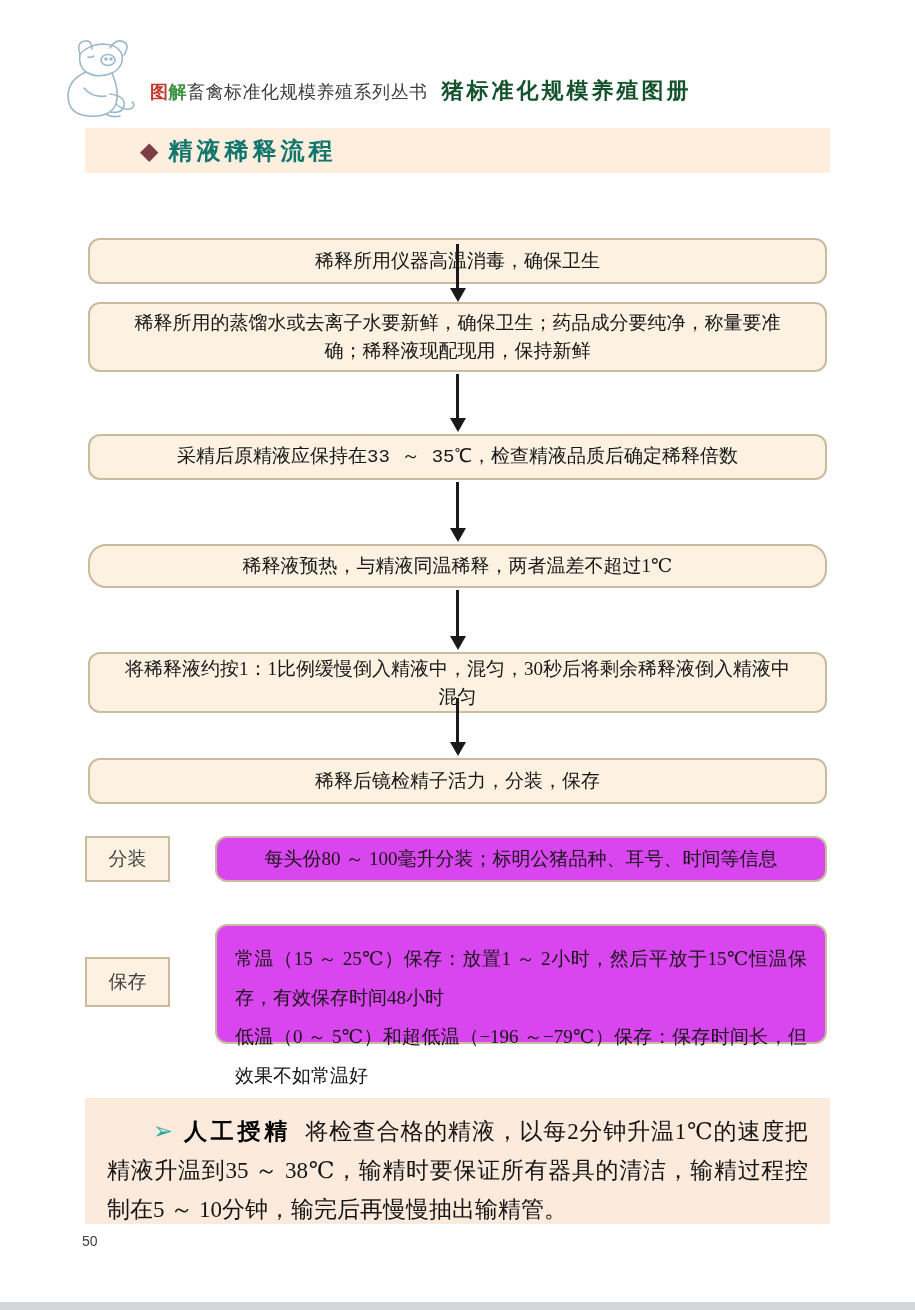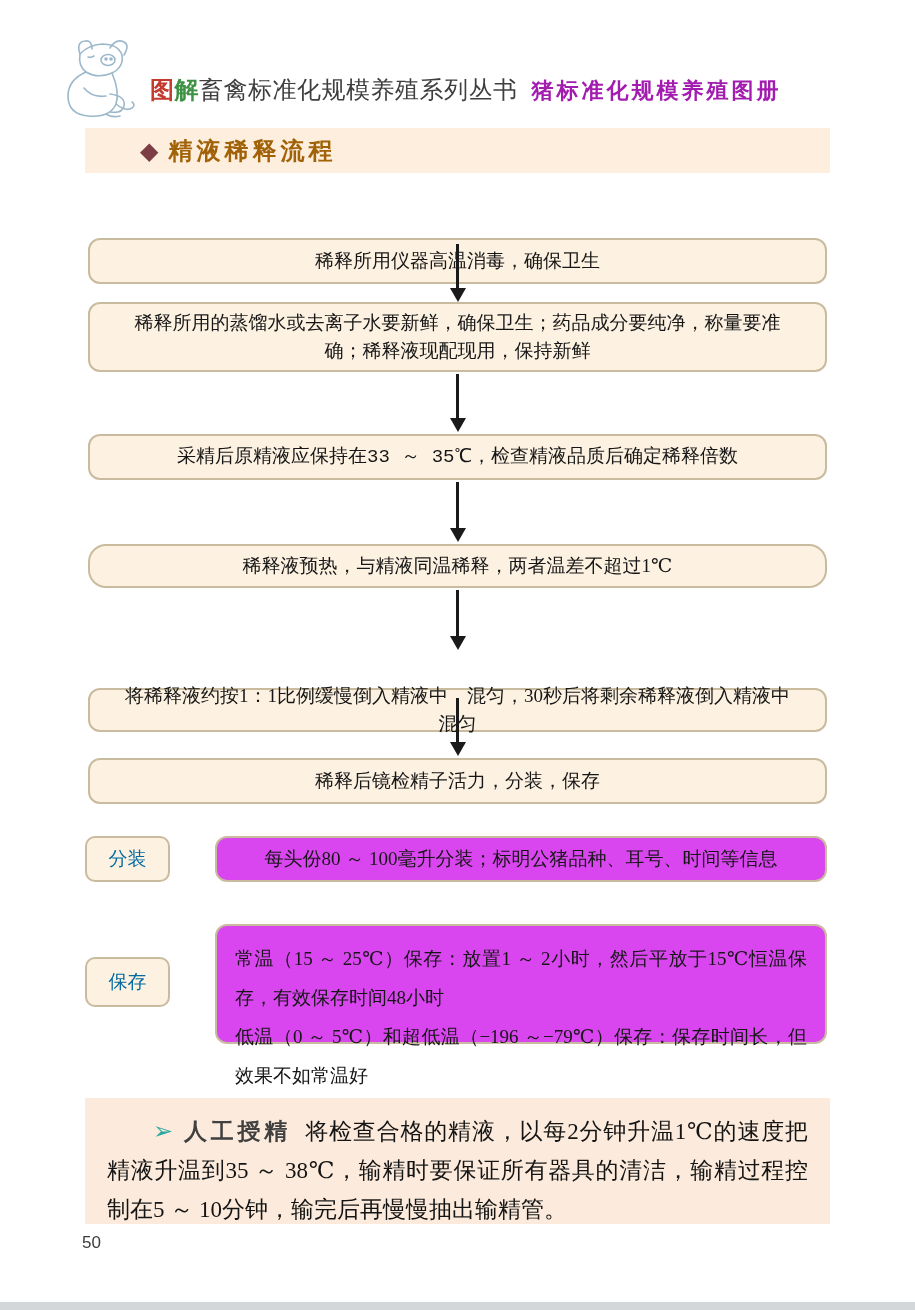--- a/index.html
+++ b/index.html
@@ -9,70 +9,70 @@
     width:915px; height:1310px;
     background:#ffffff;
     font-family:"Liberation Serif","DejaVu Serif",serif;
     color:#1d1d1d;
     overflow:hidden;
   }
   
   .header { position:absolute; top:36px; left:58px; display:flex; align-items:flex-end; }
   .logo { width:90px; height:84px; flex:0 0 auto; }
   .header-text { display:flex; align-items:baseline; margin-left:2px; margin-bottom:14px; white-space:nowrap; }
-  .series-name { font-size:24px; color:#3e3e3e; letter-spacing:0.5px; }
+  .series-name { font-size:18px; color:#3e3e3e; letter-spacing:0.5px; }
   .series-name .lg-tu { color:#c43a2e; font-weight:bold; }
   .series-name .lg-jie { color:#3f9143; font-weight:bold; }
-  .book-title { font-size:22px; font-weight:bold; color:#a21caf; letter-spacing:3px; margin-left:14px; }
+  .book-title { font-size:22px; font-weight:bold; color:#14532d; letter-spacing:3px; margin-left:14px; }
   
   .section-band {
     position:absolute; left:85px; top:128px; width:745px; height:45px;
     background:#fdeedd; display:flex; align-items:center; padding-left:55px;
   }
   .diamond { color:#7c3e44; font-size:24px; line-height:1; margin-right:10px; }
-  .section-title { font-size:24px; font-weight:bold; color:#a16207; letter-spacing:4px; }
+  .section-title { font-size:24px; font-weight:bold; color:#0f766e; letter-spacing:4px; }
   
   .flow-box {
     position:absolute; left:88px; width:739px;
     background:#fdf2e2; border:2px solid #c9bb9e; border-radius:12px;
     display:flex; align-items:center; justify-content:center;
     font-size:19px; line-height:28px; text-align:center; padding:4px 26px;
     color:#161616;
   }
   .flow-arrow { position:absolute; left:88px; width:739px; display:flex; flex-direction:column; align-items:center; }
   .flow-arrow .shaft { width:3px; background:#1a1a1a; }
   .flow-arrow .head {
     width:0; height:0; border-left:8px solid transparent; border-right:8px solid transparent;
     border-top:14px solid #1a1a1a;
   }
   
   .label-box {
     position:absolute; left:85px; width:85px;
-    background:#fdf2e2; border:2px solid #c9bb9e; border-radius:10px;
+    background:#fdf2e2; border:2px solid #c9bb9e; border-radius:0;
     display:flex; align-items:center; justify-content:center;
-    font-size:19px; color:#0369a1;
+    font-size:19px; color:#404040;
   }
   .detail-box {
     position:absolute; left:215px; width:612px;
     background:#d946ef; border:2px solid #c9bb9e; border-radius:12px;
     font-size:19px; color:#161616;
   }
   .detail-box.center { display:flex; align-items:center; justify-content:center; text-align:center; padding:4px 20px; }
   .detail-box.left { padding:13px 18px; line-height:39px; text-align:justify; }
   
   .note {
     position:absolute; left:85px; top:1098px; width:745px; height:126px;
     background:#fcebdc; padding:14px 22px 0 22px;
     font-size:23px; line-height:39px; text-align:justify; color:#141414;
   }
   .note .indent { display:inline-block; width:46px; }
   .note .marker { color:#2ba79f; font-size:24px; margin-right:10px; }
-  .note .keyword { color:#404040; font-weight:bold; letter-spacing:3px; margin-right:14px; }
+  .note .keyword { color:#000000; font-weight:bold; letter-spacing:3px; margin-right:14px; }
   
-  .page-number { position:absolute; left:82px; top:1233px; font-size:17px; color:#3c3c3c;
+  .page-number { position:absolute; left:82px; top:1233px; font-size:14px; color:#3c3c3c;
     font-family:"Liberation Sans","DejaVu Sans",sans-serif; }
   .bottom-strip { position:absolute; left:0; top:1302px; width:915px; height:8px; background:#d4d7d9; }
 </style>
 </head>
 <body>
 
 <div class="header">
   <svg class="logo" viewBox="0 0 90 84" fill="none" stroke="#9cb8cb" stroke-width="1.6" stroke-linecap="round" stroke-linejoin="round">
 
     <path d="M22 18 Q18 6 27 5 Q34 4 34 13"></path>
@@ -130,21 +130,21 @@
 </div>
 
 <div class="flow-box" style="top:544px; height:44px;border-radius:18px;">
   <span>稀释液预热，与精液同温稀释，两者温差不超过1℃</span>
 </div>
 <div class="flow-arrow" style="top:590px;">
   <div class="shaft" style="height:46px;"></div>
     <div class="head"></div>
 </div>
 
-<div class="flow-box" style="top:688px; height:44px;">
+<div class="flow-box" style="top:652px; height:61px;">
   <span>将稀释液约按1：1比例缓慢倒入精液中，混匀，30秒后将剩余稀释液倒入精液中混匀</span>
 </div>
 <div class="flow-arrow" style="top:698px;">
   <div class="shaft" style="height:44px;"></div>
     <div class="head"></div>
 </div>
 
 <div class="flow-box" style="top:758px; height:46px;">
   <span>稀释后镜检精子活力，分装，保存</span>
 </div>

